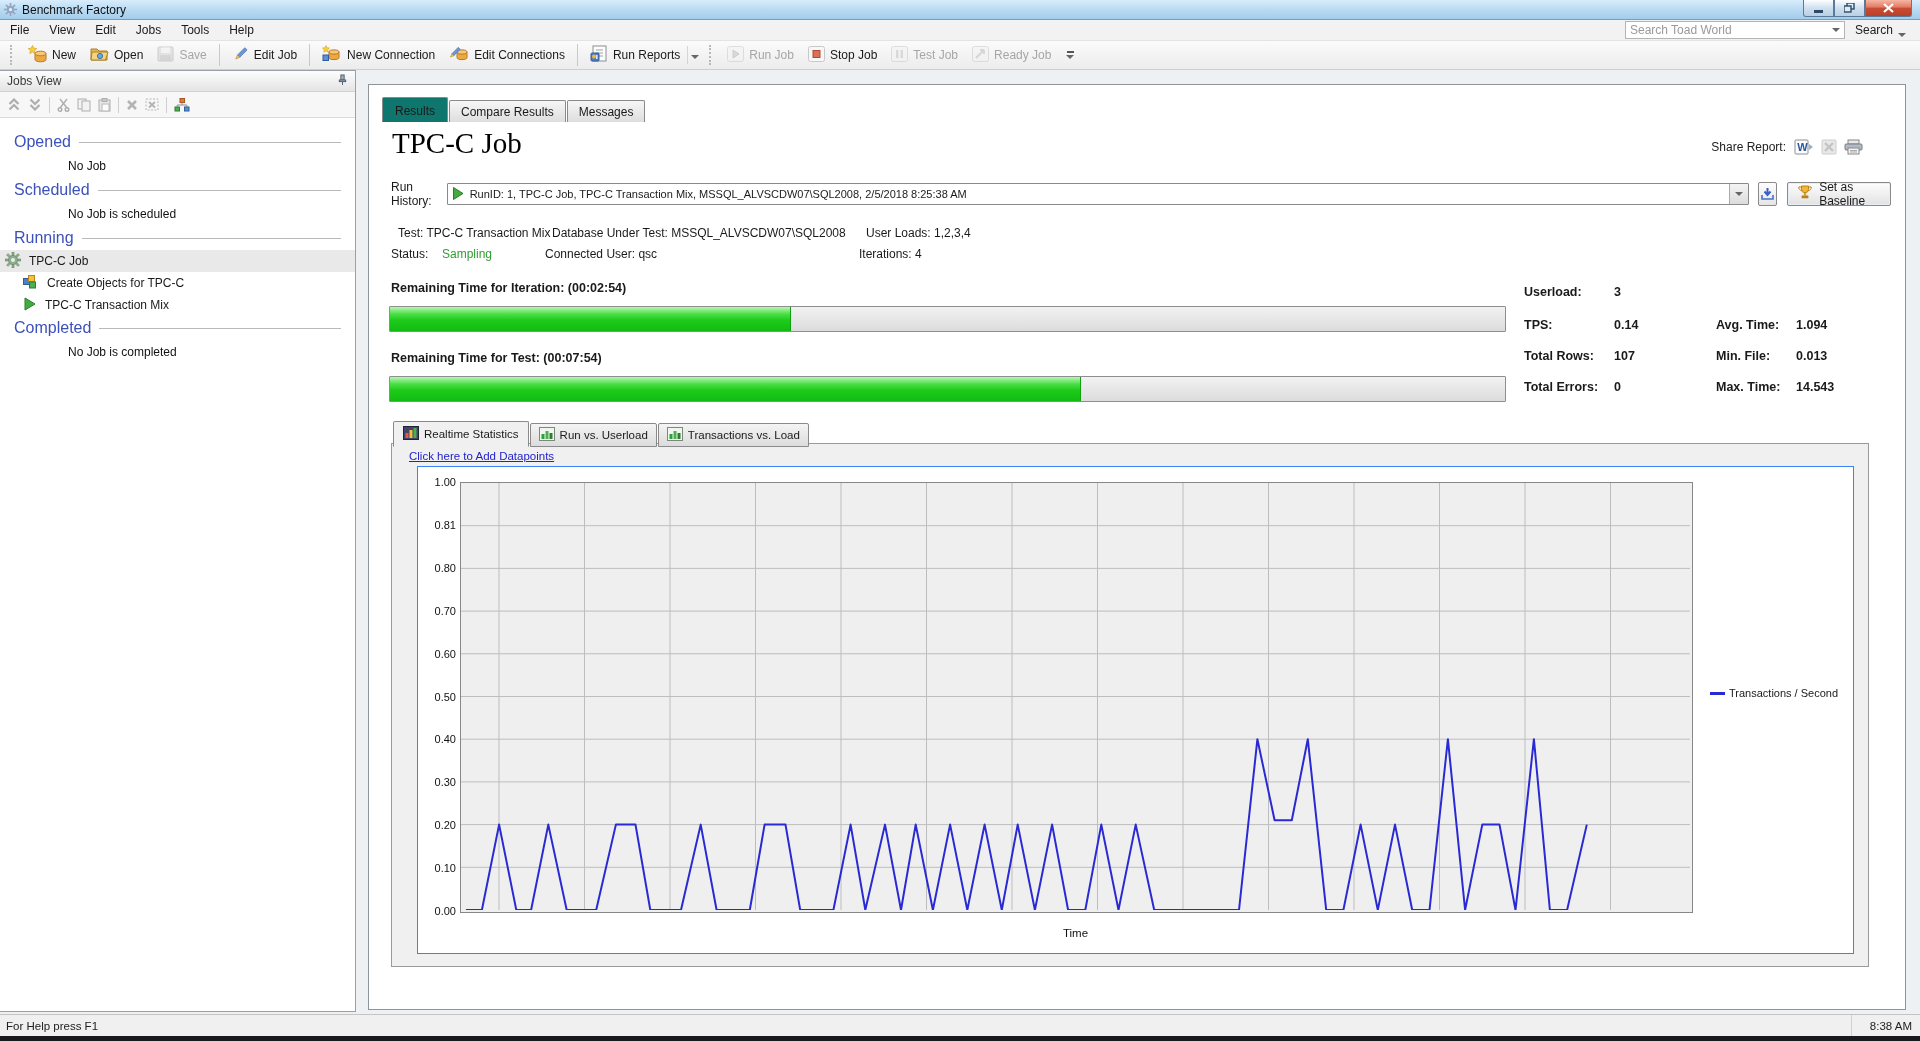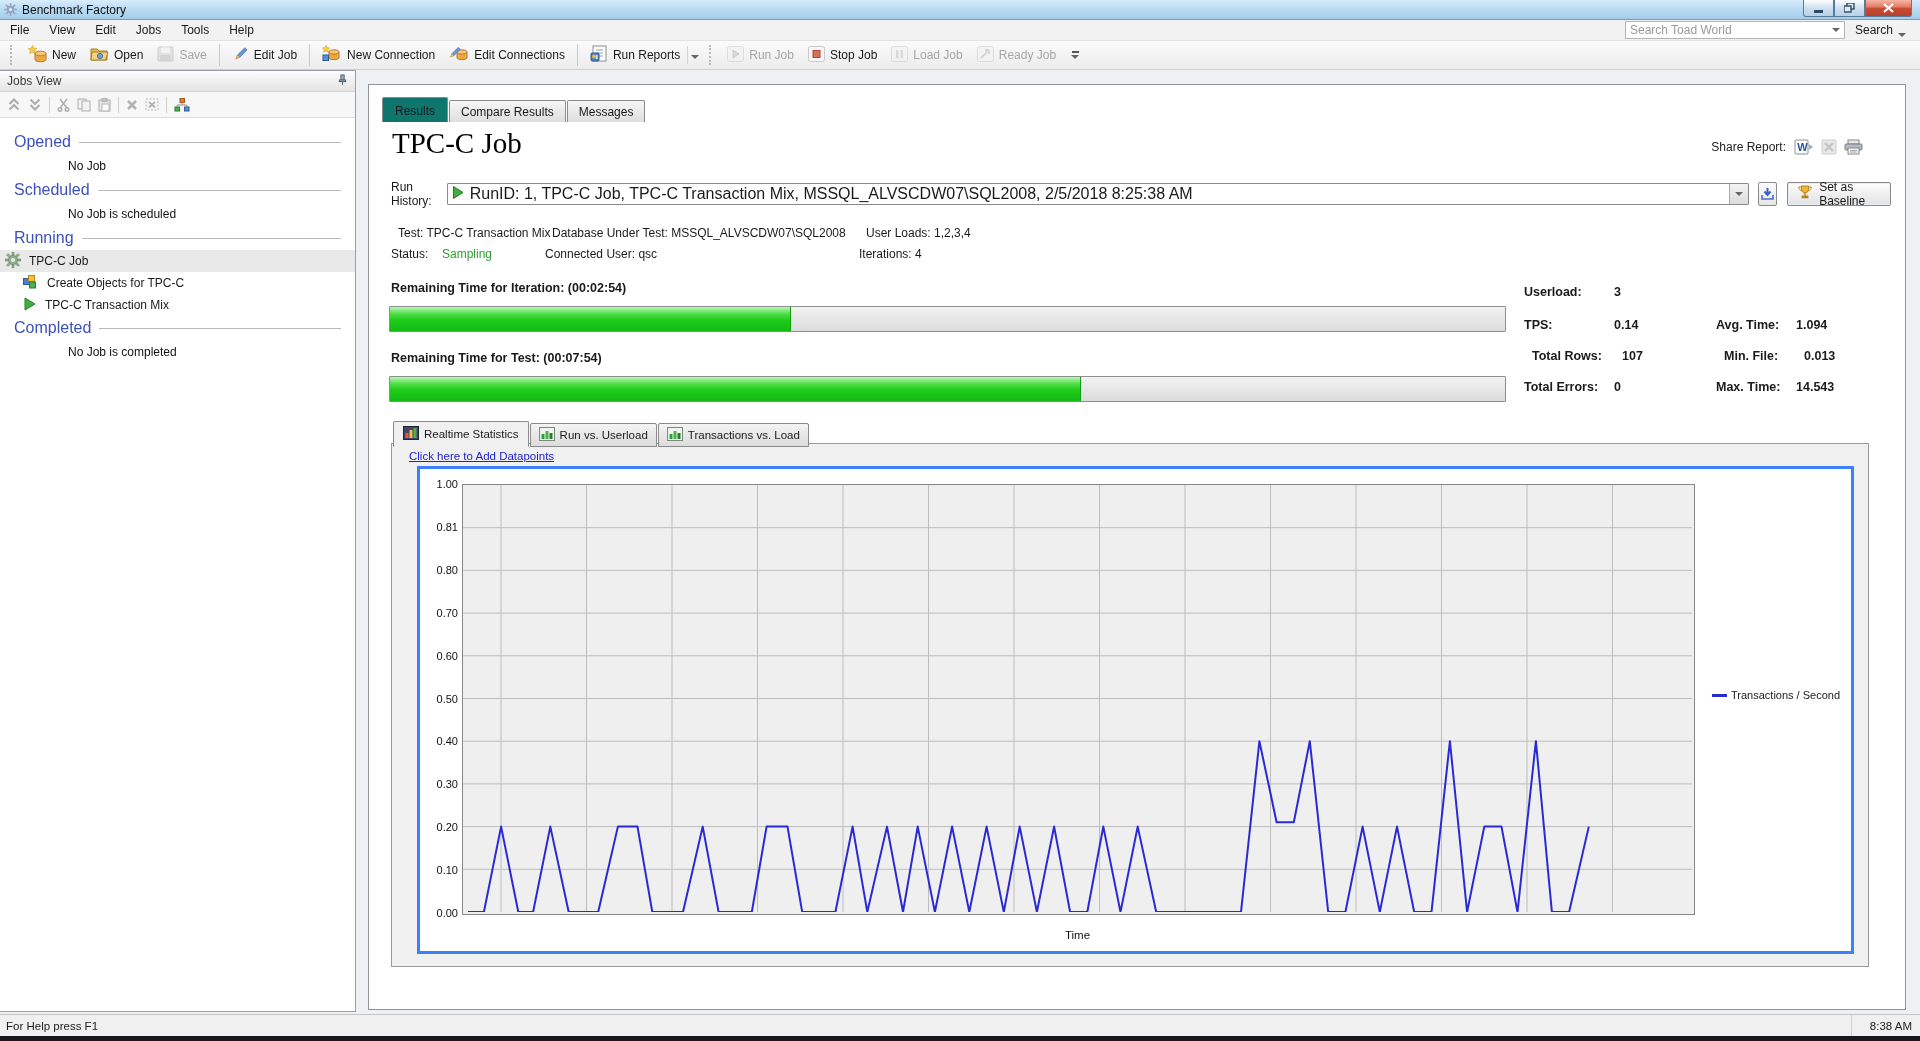--- a/index.html
+++ b/index.html
@@ -68,21 +68,21 @@
   .main-title{position:absolute;left:23px;top:42px;font-family:"Liberation Serif",serif;
     font-size:29px;color:#000;}
   .share-report{position:absolute;right:42px;top:54px;display:flex;align-items:center;gap:8px;color:#222;}
   .share-icon{display:inline-flex;}
   .share-icon.disabled{opacity:.5;filter:grayscale(1);}
   
   .runhistory{position:absolute;left:22px;top:95px;display:flex;align-items:center;width:1500px;}
   .rh-label{width:70px;}
   .rh-select{flex:0 0 1300px;height:20px;border:1px solid #8a8a8a;background:#fff;display:flex;
     align-items:center;border-radius:1px;}
-  .rh-text{flex:1;padding-left:4px;display:flex;align-items:center;gap:6px;font-size:16px;}
+  .rh-text{flex:1;padding-left:4px;display:flex;align-items:center;gap:6px;font-size:11px;}
   .rh-dropbtn{width:18px;height:100%;border-left:1px solid #aaa;
     background:linear-gradient(180deg,#f4f4f4,#dcdcdc);display:flex;align-items:center;justify-content:center;}
   .rh-export{width:22px;height:22px;margin-left:9px;border:1px solid #8a8a8a;border-radius:2px;
     background:linear-gradient(180deg,#fdfdfd,#e5e5e5);display:flex;align-items:center;justify-content:center;}
   .rh-baseline{height:22px;margin-left:10px;border:1px solid #8a8a8a;border-radius:2px;
     background:linear-gradient(180deg,#fdfdfd,#e2e2e2);display:flex;align-items:center;gap:6px;
     padding:0 9px;box-shadow:0 0 0 1px #e8eef5 inset;}
   
   .info-grid{position:absolute;left:22px;top:137px;width:1000px;}
   .info-row{display:flex;height:21px;align-items:center;}
@@ -107,21 +107,21 @@
   .st-v2{position:absolute;left:272px;}
   
   .chart-tabs{position:absolute;left:24px;top:336px;display:flex;align-items:flex-end;z-index:3;}
   .ctab{display:flex;align-items:center;gap:5px;padding:3px 8px;border:1px solid #8a8a8a;
     background:linear-gradient(180deg,#f4f4f4,#dcdcdc);margin-right:1px;border-radius:2px 2px 0 0;font-size:11.5px;}
   .ctab.active{background:#f0f0f0;padding:4px 9px;border-bottom-color:#f0f0f0;position:relative;z-index:4;}
   .chart-container{position:absolute;left:22px;top:358px;width:1478px;height:524px;
     border:1px solid #9a9a9a;background:#f0f0f0;box-sizing:border-box;}
   .add-link{position:absolute;left:17px;top:6px;color:#2222cc;text-decoration:underline;font-size:11.5px;}
   .chart-box{position:absolute;left:25px;top:22px;width:1437px;height:488px;background:#fff;
-    border:3px solid #3b82f6;box-sizing:border-box;}
+    border:1px solid #3b82f6;box-sizing:border-box;}
   .plot-wrap{position:absolute;left:42px;top:15px;width:1231px;height:429px;background:#efefef;
     border:1px solid #878787;}
   .plot-wrap svg{position:absolute;left:0;top:0;}
   .ytick{position:absolute;width:36px;text-align:right;font-size:11px;color:#111;left:2px;}
   .legend{position:absolute;left:1292px;top:220px;display:flex;align-items:center;gap:4px;font-size:11px;}
   .legend-dash{width:15px;height:3px;background:#2a2ad4;display:inline-block;}
   .xlabel{position:absolute;left:42px;top:460px;width:1231px;text-align:center;font-size:11.5px;color:#111;}
   
   .statusbar{position:absolute;left:0;top:1014px;width:1920px;height:22px;background:#f0f0f0;
     border-top:1px solid #c4c4c4;display:flex;align-items:center;font-size:11.5px;color:#222;}
@@ -275,21 +275,21 @@
             <rect x="5" y="4.5" width="7" height="7" fill="#d9705a" stroke="#b04a36"></rect>
           </svg></span>
         <span class="tb-lbl">Stop Job</span>
       </div>
       <div class="tb-btn disabled">
         <span class="tb-ic"><svg width="17" height="16" viewBox="0 0 17 16">
             <rect x="0.5" y="0.5" width="16" height="15" rx="2" fill="#f2f2f2" stroke="#c0c0c0"></rect>
             <rect x="5" y="4" width="2.4" height="8" fill="#b8b8b8"></rect>
             <rect x="9.6" y="4" width="2.4" height="8" fill="#b8b8b8"></rect>
           </svg></span>
-        <span class="tb-lbl">Load Job</span>
+        <span class="tb-lbl">Test Job</span>
       </div>
       <div class="tb-btn disabled">
         <span class="tb-ic"><svg width="17" height="16" viewBox="0 0 17 16">
             <rect x="0.5" y="0.5" width="16" height="15" rx="2" fill="#f2f2f2" stroke="#c0c0c0"></rect>
             <path d="M4 12 L12 4 M12 4 h-4 M12 4 v4" stroke="#b0b0b0" stroke-width="1.8" fill="none"></path>
           </svg></span>
         <span class="tb-lbl">Ready Job</span>
       </div>
       <div class="tb-overflow">
         <span class="bar"></span>
@@ -510,21 +510,21 @@
         <div class="stats-row" style="top: 0px; left: 0px; width: 370px;">
           <span class="st-l1">Userload:</span>
           <span class="st-v1">3</span>
         </div>
         <div class="stats-row" style="top: 33px; left: 0px; width: 370px;">
           <span class="st-l1">TPS:</span>
           <span class="st-v1">0.14</span>
           <span class="st-l2">Avg. Time:</span>
           <span class="st-v2">1.094</span>
         </div>
-        <div class="stats-row" style="top: 64px; left: 0px; width: 370px; margin-left: 8px;">
+        <div class="stats-row" style="top: 64px; left: 0px; width: 370px;">
           <span class="st-l1">Total Rows:</span>
           <span class="st-v1">107</span>
           <span class="st-l2">Min. File:</span>
           <span class="st-v2">0.013</span>
         </div>
         <div class="stats-row" style="top: 95px; left: 0px; width: 370px;">
           <span class="st-l1">Total Errors:</span>
           <span class="st-v1">0</span>
           <span class="st-l2">Max. Time:</span>
           <span class="st-v2">14.543</span>

